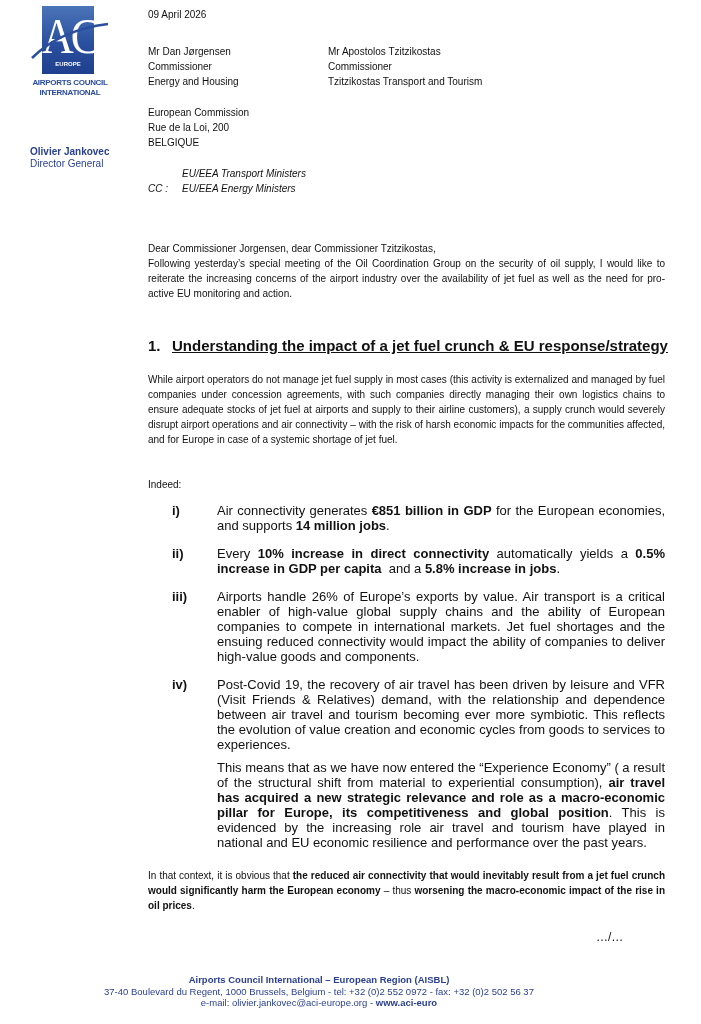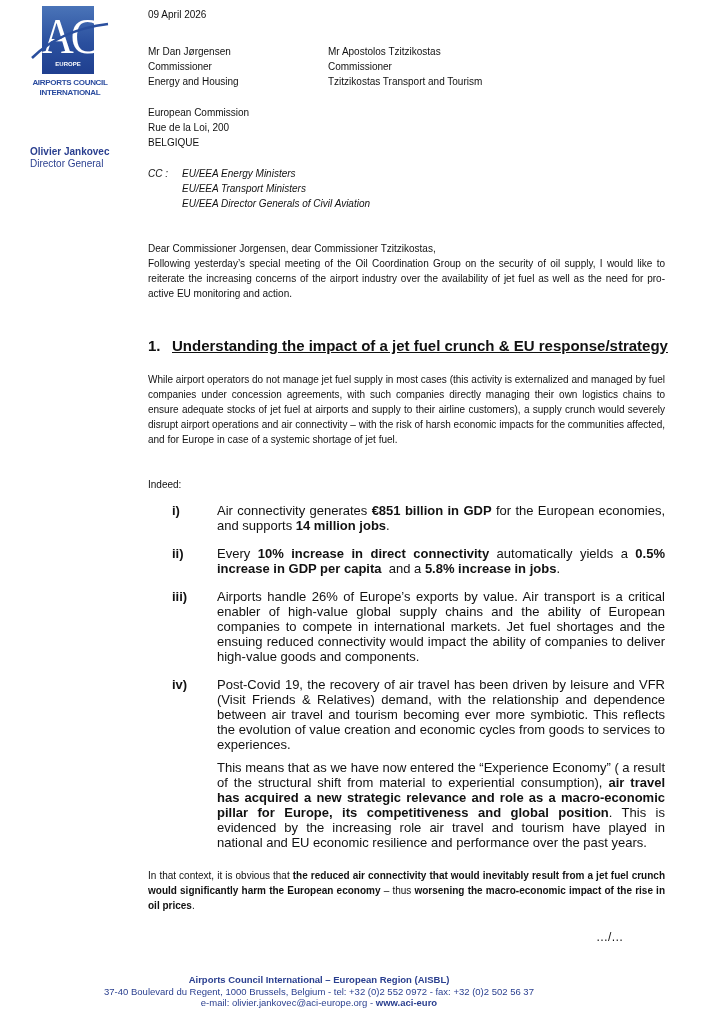--- a/index.html
+++ b/index.html
@@ -104,30 +104,29 @@
 </div>
 
 <div class="text address">
   <div>European Commission</div>
   <div>Rue de la Loi, 200</div>
   <div>BELGIQUE</div>
 </div>
 
 <div class="text cc">
   <div class="row">
+      <span class="lbl"></span>
+      <span>EU/EEA Transport Ministers</span>
+    </div>
+  <div class="row">
       <span class="lbl">CC :</span>
       <span>EU/EEA Energy Ministers</span>
     </div>
   <div class="row">
       <span class="lbl"></span>
-      <span>EU/EEA Transport Ministers</span>
-    </div>
-  <div class="row">
-      <span class="lbl"></span>
-      <span>EU/EEA Director Generals of Civil Aviation</span>
     </div>
 </div>
 
 <div class="text salutation">Dear Commissioner Jorgensen, dear Commissioner Tzitzikostas,</div>
 
 <div class="text body-p p1">Following yesterday’s special meeting of the Oil Coordination Group on the security of oil supply, I would like to reiterate the increasing concerns of the airport industry over the availability of jet fuel as well as the need for pro-active EU monitoring and action.</div>
 
 <div class="heading">
   <span class="num">1.</span><span class="htxt">Understanding the impact of a jet fuel crunch &amp; EU response/strategy</span>
 </div>

